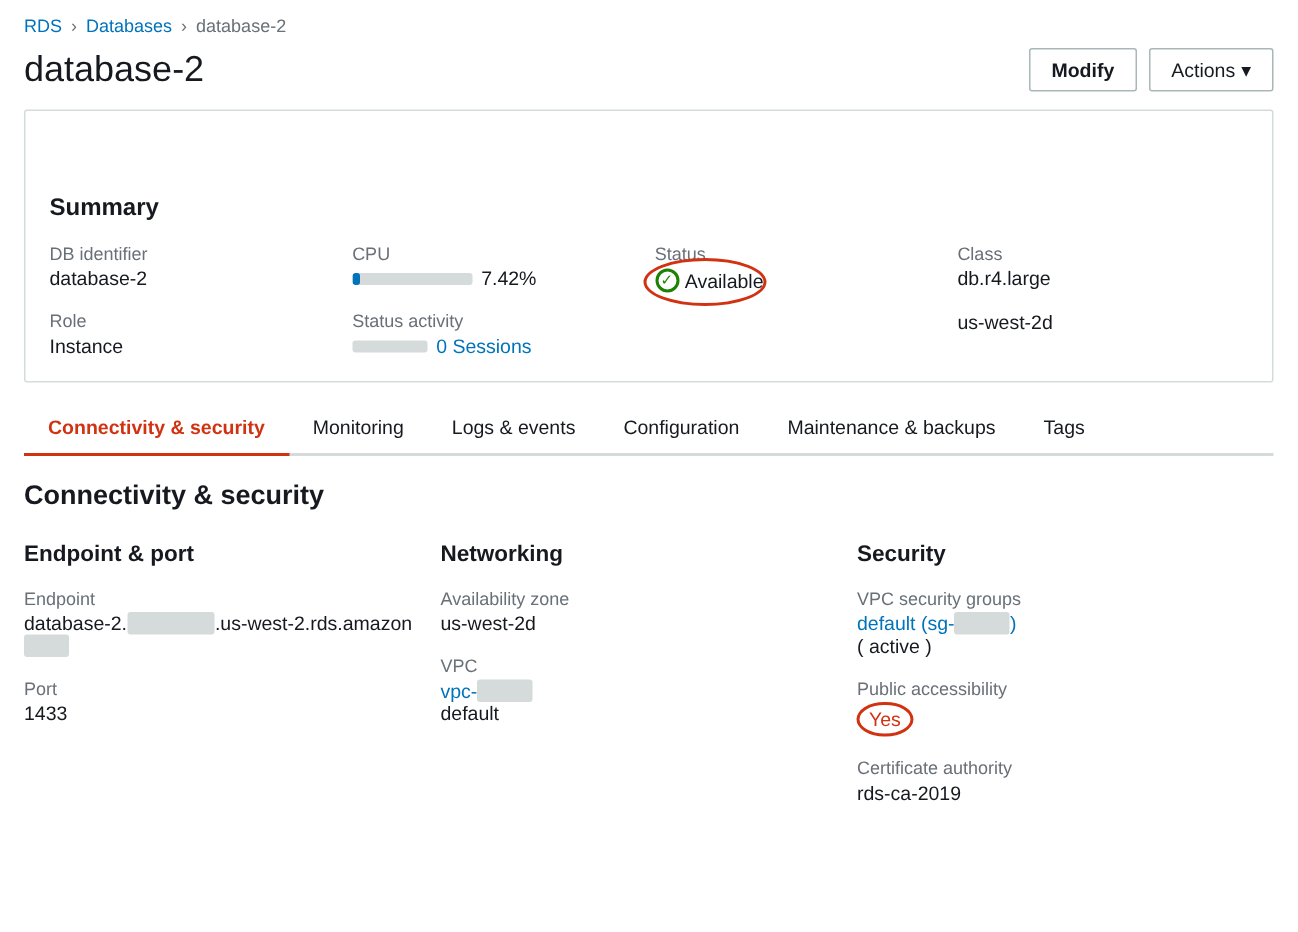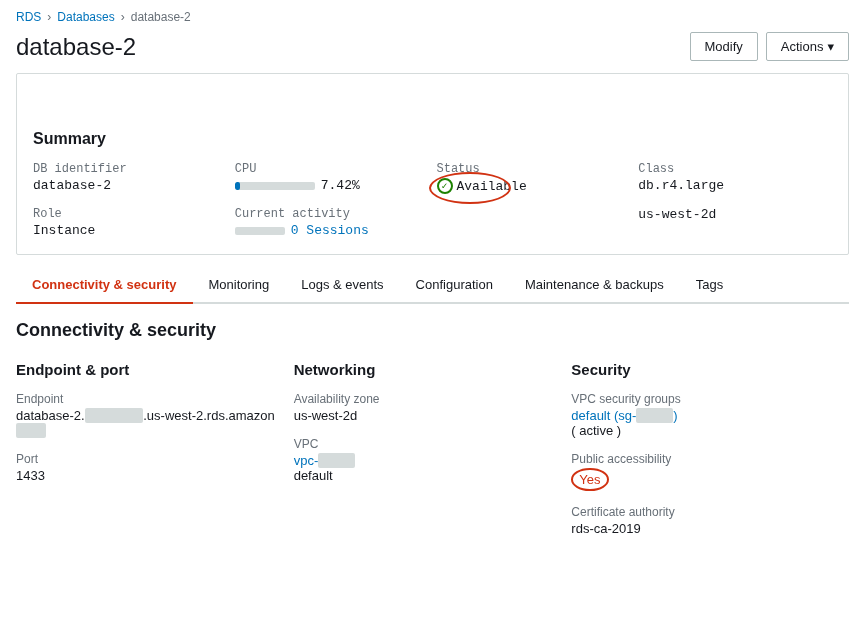--- a/index.html
+++ b/index.html
@@ -54,40 +54,39 @@
       border: 1px solid #aab7b8;
       border-radius: 2px;
       background: #fff;
       cursor: pointer;
       font-size: 13px;
       color: #16191f;
       display: flex;
       align-items: center;
       gap: 4px;
     }
-    .btn-primary { background: #fff; }
+    .btn-primary { background: #fff; font-weight: bold; }
 
     
     .summary-card {
       margin: 0 16px 12px 16px;
       border: 1px solid #d5dbdb;
       border-radius: 2px;
       padding: 12px 16px 16px 16px;
     }
     .summary-title {
       font-size: 16px;
       font-weight: 600;
       margin-bottom: 14px;
       margin-top: 44px;
     }
     .summary-grid {
       display: grid;
       grid-template-columns: 1fr 1fr 1fr 1fr;
       gap: 16px 8px;
-      font-family: Liberation Mono, monospace;
     }
     .summary-item-label {
       font-size: 12px;
       color: #687078;
       margin-bottom: 2px;
     }
     .summary-item-value {
       font-size: 13px;
       color: #16191f;
     }
@@ -261,21 +260,21 @@
 
     <div>
       <div class="summary-item-label">CPU</div>
       <div class="cpu-bar-container">
         <div class="cpu-bar-bg">
           <div class="cpu-bar-fill" style="width:7%;"></div>
         </div>
         <span>7.42%</span>
       </div>
       <div style="margin-top:14px;">
-        <div class="summary-item-label">Current activity</div>
+        <div class="summary-item-label">Status activity</div>
         <div class="sessions-bar-container">
           <div class="sessions-bar-bg"></div>
           <span class="summary-item-value link">0 Sessions</span>
         </div>
       </div>
     </div>
 
     <div>
       <div class="summary-item-label">Status</div>
       <div class="status-circle-container">

